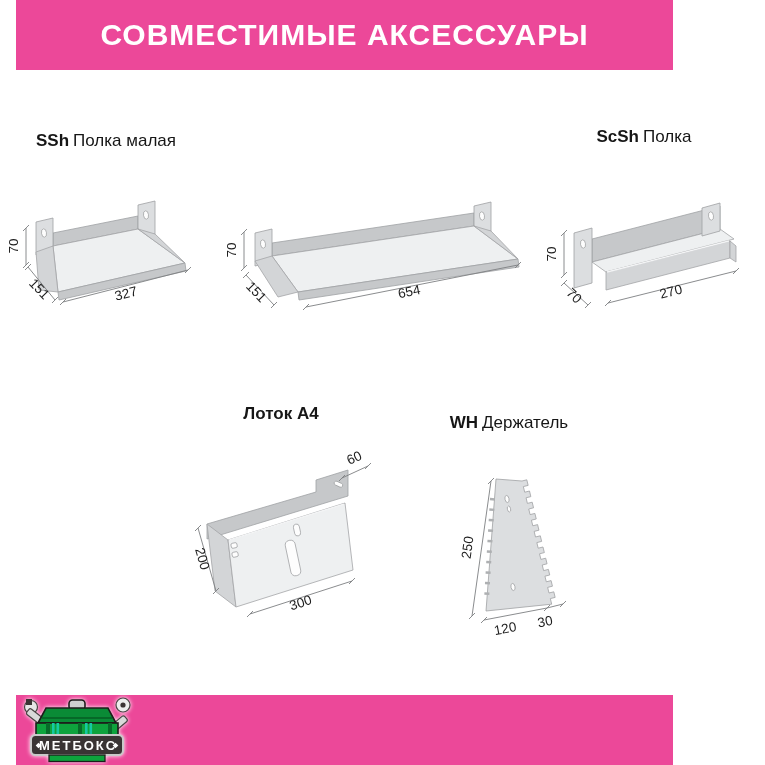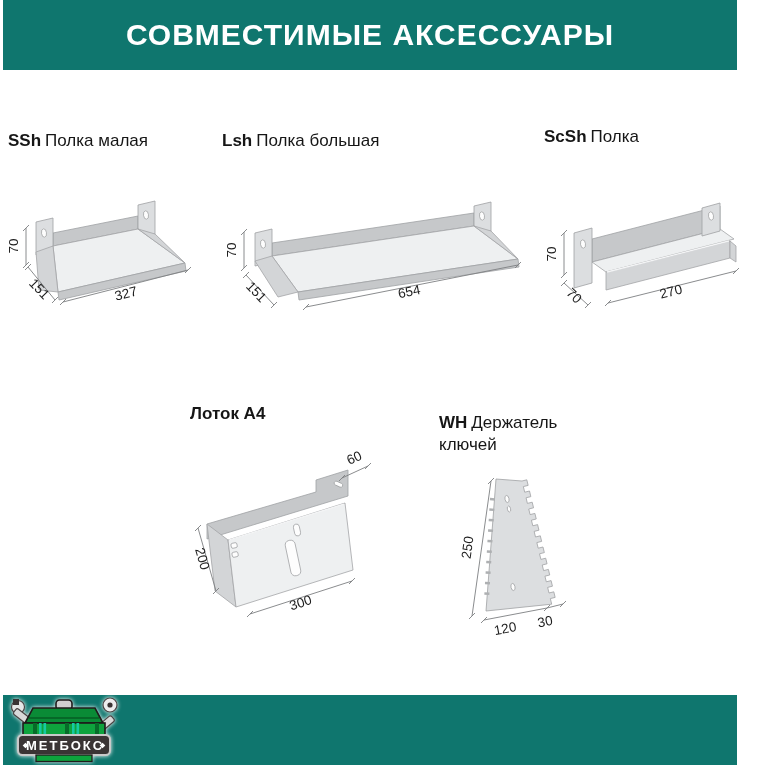--- a/index.html
+++ b/index.html
@@ -1,25 +1,25 @@
 <!DOCTYPE html>
 <html><head>
 <meta charset="utf-8">
 <style>
   html,body{margin:0;padding:0;background:#fff;}
   .page{position:relative;width:765px;height:765px;background:#ffffff;overflow:hidden;
         font-family:"Liberation Sans",sans-serif;}
   
-  .bar{position:absolute;left:3px;width:734px;background:#0f766e;}
+  .bar{position:absolute;left:16px;width:657px;background:#ec4899;}
   .header-bar{top:0;height:70px;display:flex;align-items:center;justify-content:center;}
   .footer-bar{top:695px;height:70px;}
   .page-title{color:#ffffff;font-size:30px;font-weight:bold;letter-spacing:1px;margin:0;}
   
   .fig{position:absolute;}
-  .pt{position:absolute;top:0;left:0;right:0;text-align:left;font-size:17px;
+  .pt{position:absolute;top:0;left:0;right:0;text-align:center;font-size:17px;
       line-height:22px;color:#161616;}
   .pt b{margin-right:4px;}
   .fig svg{position:absolute;left:0;}
   #f1{left:8px;top:130px;width:196px;height:200px;}   #f1 svg{top:65px;}
   #f2{left:222px;top:130px;width:306px;height:200px;} #f2 svg{top:65px;}
   #f3{left:544px;top:126px;width:200px;height:204px;} #f3 svg{top:69px;}
   #f4{left:190px;top:403px;width:210px;height:222px;} #f4 svg{top:37px;} #f4 .pt{padding-right:24px;}
   #f5{left:430px;top:403px;width:140px;height:230px;} #f5 svg{top:42px;}
   
   .face-light{fill:#eef0f1;stroke:#a3a5a7;stroke-width:.8;}
@@ -67,23 +67,20 @@
         <line class="dim" x1="44" y1="108" x2="50" y2="102"></line>
       <text class="dimtxt" x="28" y="97" text-anchor="middle" transform="rotate(46 28 97)">151</text>
       <line class="dim" x1="55" y1="107" x2="180" y2="75"></line>
       <line class="dim" x1="52" y1="110" x2="58" y2="104"></line>
         <line class="dim" x1="177" y1="78" x2="183" y2="72"></line>
       <text class="dimtxt" x="119" y="103" text-anchor="middle" transform="rotate(-14 119 103)">327</text>
     </svg>
   </figure>
 
   <figure class="fig" id="f2" style="margin:0;">
-    <div class="pt">
-      <b>Lsh</b><span>Полка большая</span>
-    </div>
     <svg width="306" height="132" viewBox="0 0 306 132">
       <polygon class="face-dark" points="50,48 252,18 252,31 50,61"></polygon>
       <polygon class="face-flange" points="33,38 50,34 50,67 33,71"></polygon>
       <ellipse class="hole" cx="41" cy="49" rx="2.5" ry="4.2" transform="rotate(-8 41 49)"></ellipse>
       <polygon class="face-flange" points="252,11 269,7 269,36 252,40"></polygon>
       <ellipse class="hole" cx="260" cy="21" rx="2.5" ry="4.2" transform="rotate(-8 260 21)"></ellipse>
       <polygon class="face-light" points="50,61 252,31 296,64 76,97"></polygon>
       <polygon class="face-mid" points="252,31 269,36 296,64"></polygon>
       <polygon class="face-mid" points="33,66 50,61 76,97 56,102"></polygon>
       <polygon class="face-dark" points="76,97 296,64 297,72 77,105"></polygon>
@@ -156,21 +153,20 @@
       <line class="dim" x1="60" y1="174" x2="162" y2="141"></line>
       <line class="dim" x1="57" y1="177" x2="63" y2="171"></line>
         <line class="dim" x1="159" y1="144" x2="165" y2="138"></line>
       <text class="dimtxt" x="112" y="167" text-anchor="middle" transform="rotate(-18 112 167)">300</text>
     </svg>
   </figure>
 
   <figure class="fig" id="f5" style="margin:9px;">
     <div class="pt">
       <b>WH</b><span>Держатель</span>
-      <div>ключей</div>
     </div>
     <svg width="140" height="185" viewBox="0 0 140 185">
       <path class="face-flange" d="M57,25 L83,27
         l4.8,-1.2 l1.35,5.6 l-4.8,1.2 l1.35,5.6 l4.8,-1.2 l1.35,5.6 l-4.8,1.2 l1.35,5.6
         l4.8,-1.2 l1.35,5.6 l-4.8,1.2 l1.35,5.6 l4.8,-1.2 l1.35,5.6 l-4.8,1.2 l1.35,5.6
         l4.8,-1.2 l1.35,5.6 l-4.8,1.2 l1.35,5.6 l4.8,-1.2 l1.35,5.6 l-4.8,1.2 l1.35,5.6
         l4.8,-1.2 l1.35,5.6 l-4.8,1.2 l1.35,5.6 l4.8,-1.2 l1.35,5.6 l-4.8,1.2 l1.35,5.6
         l4.8,-1.2 l1.35,5.6 l-4.8,1.2 l1.35,5.6 l4.8,-1.2 l1.35,5.6 l-4.8,1.2 l1.35,5.6
         l4.8,-1.2 l1.35,5.6 l-4.8,1.2 l1.35,5.6
         L47,157 Z"></path>

